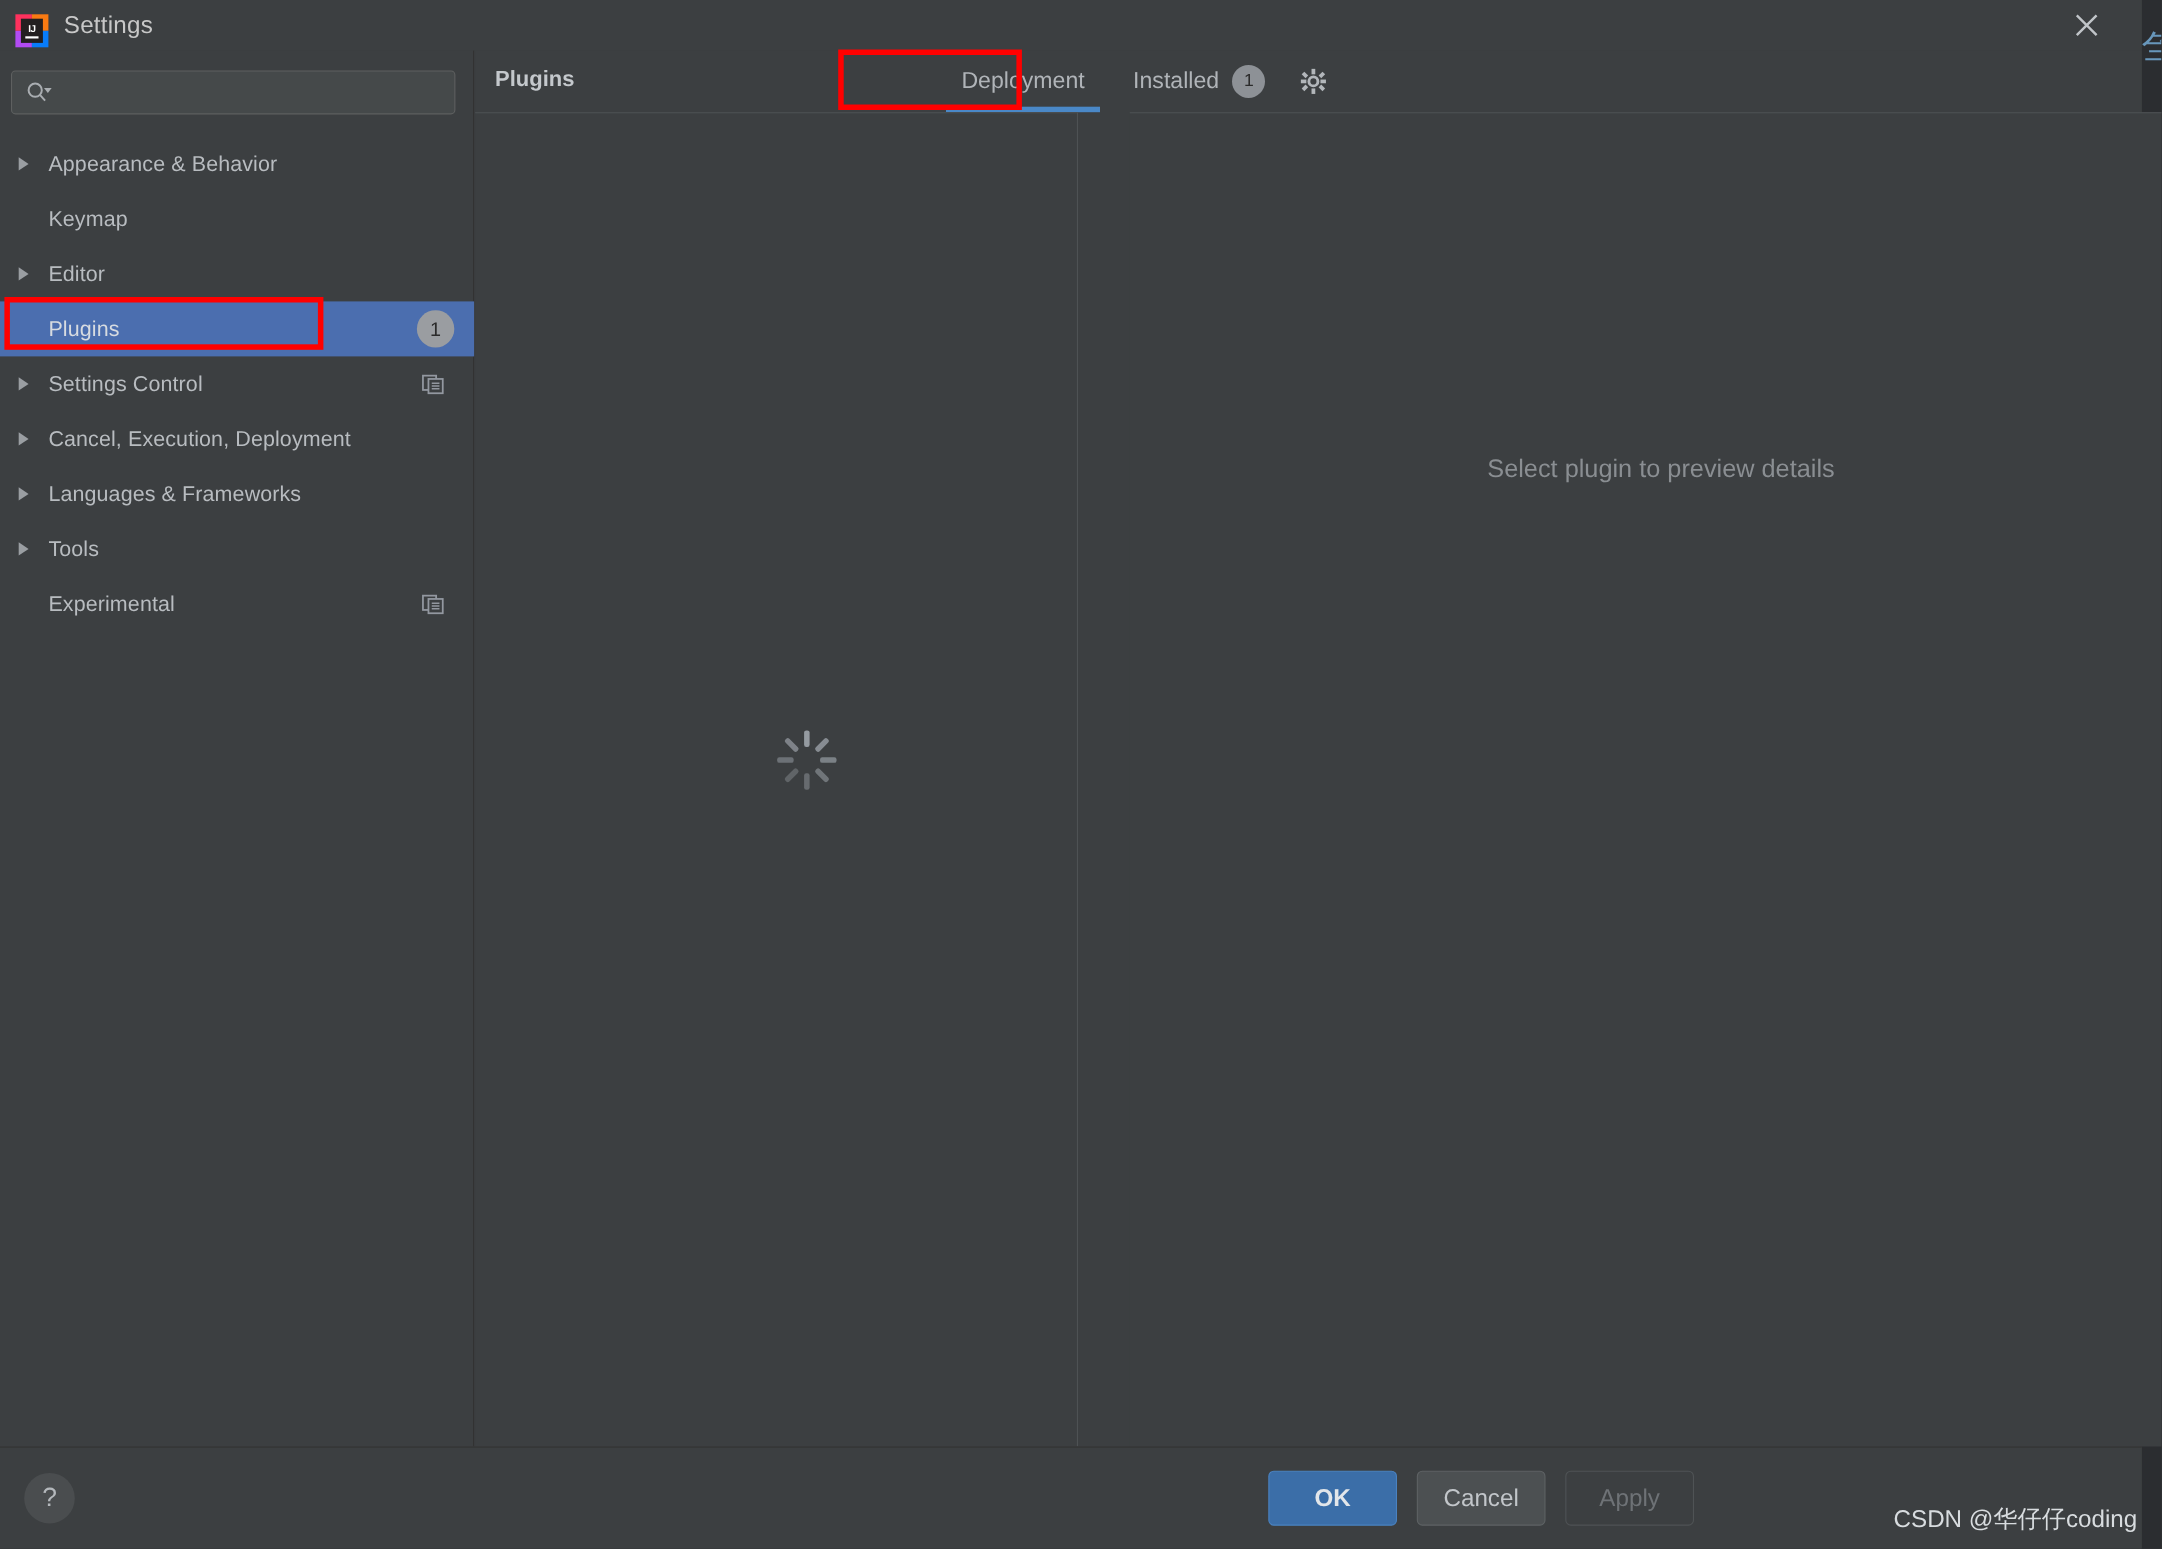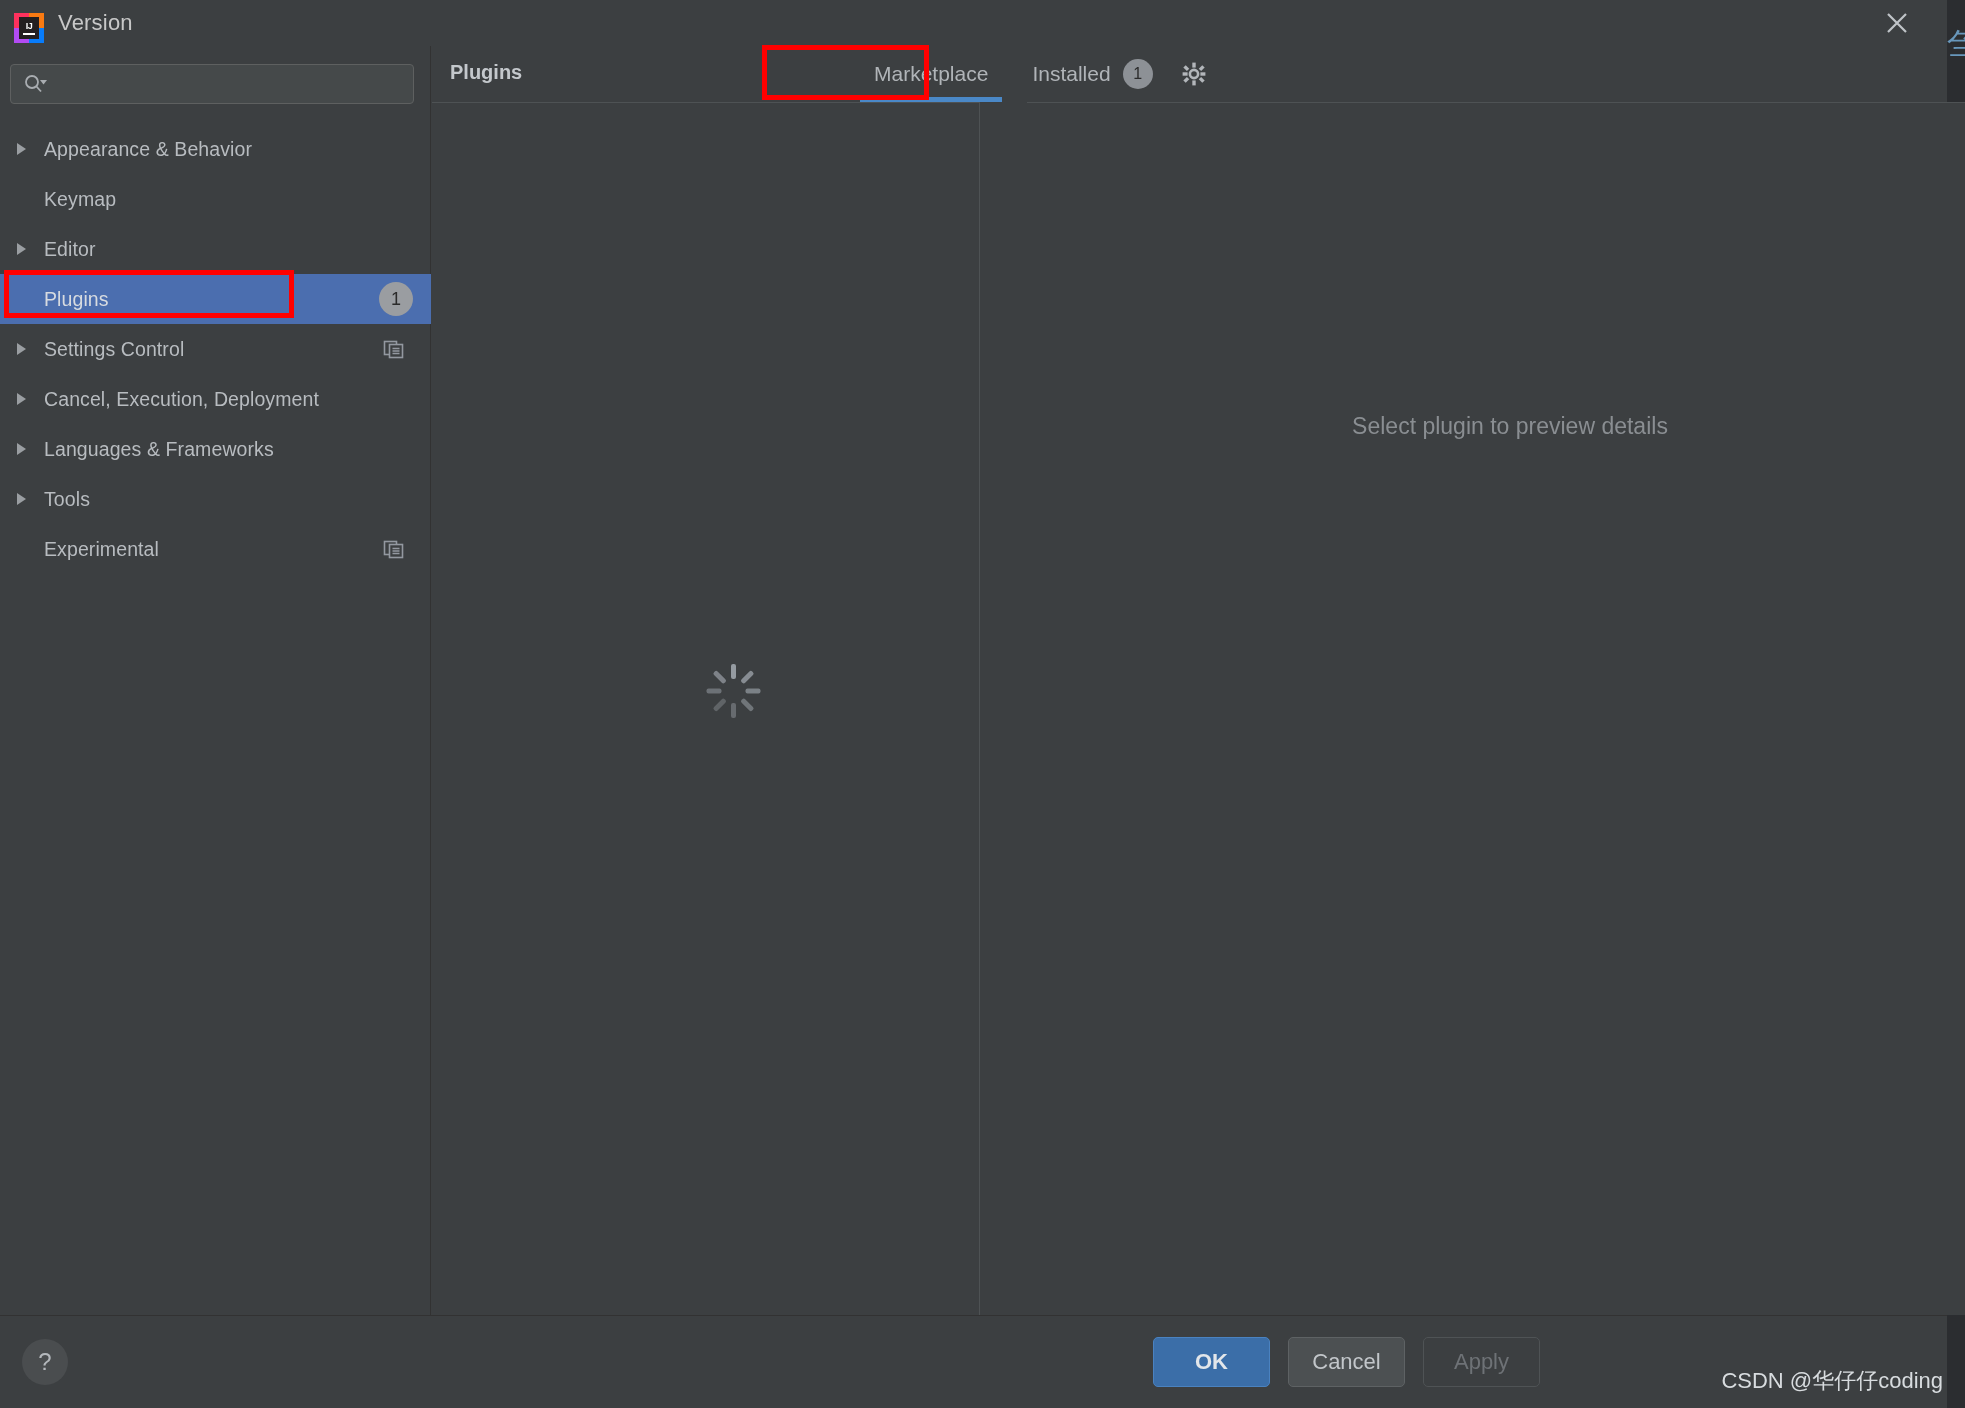--- a/index.html
+++ b/index.html
@@ -382,21 +382,21 @@
     <div class="ij-logo">
       <div class="q q1"></div>
         <div class="q q2"></div>
       <div class="q q3"></div>
         <div class="q q4"></div>
       <div class="inner">
         <span>IJ</span>
         <i></i>
       </div>
     </div>
-    <div id="dialog-title">Version</div>
+    <div id="dialog-title">Settings</div>
 
     <div id="close-btn">
       <svg width="26" height="26" viewBox="0 0 26 26">
         <path d="M4 4 L22 22 M22 4 L4 22" stroke="#c0c4c8" stroke-width="2.2" fill="none"></path>
       </svg>
     </div>
   </div>
 
   <div id="sidebar">
 
@@ -500,21 +500,21 @@
     </div>
   </div>
 
   <div id="content">
 
     <div id="content-header">
       <div id="panel-title">Plugins</div>
 
       <div class="tabs">
         <div class="tab active">
-          <span>Marketplace</span>
+          <span>Deployment</span>
         </div>
         <div class="tab">
           <span>Installed</span>
           <span class="tabbadge">1</span>
         </div>
       </div>
 
       <div id="gear-btn">
         <svg width="30" height="30" viewBox="0 0 30 30">
           <path fill="#b2b6ba" d="M15 9.6a5.4 5.4 0 100 10.8 5.4 5.4 0 000-10.8zm0 8.2a2.8 2.8 0 110-5.6 2.8 2.8 0 010 5.6z"></path>

